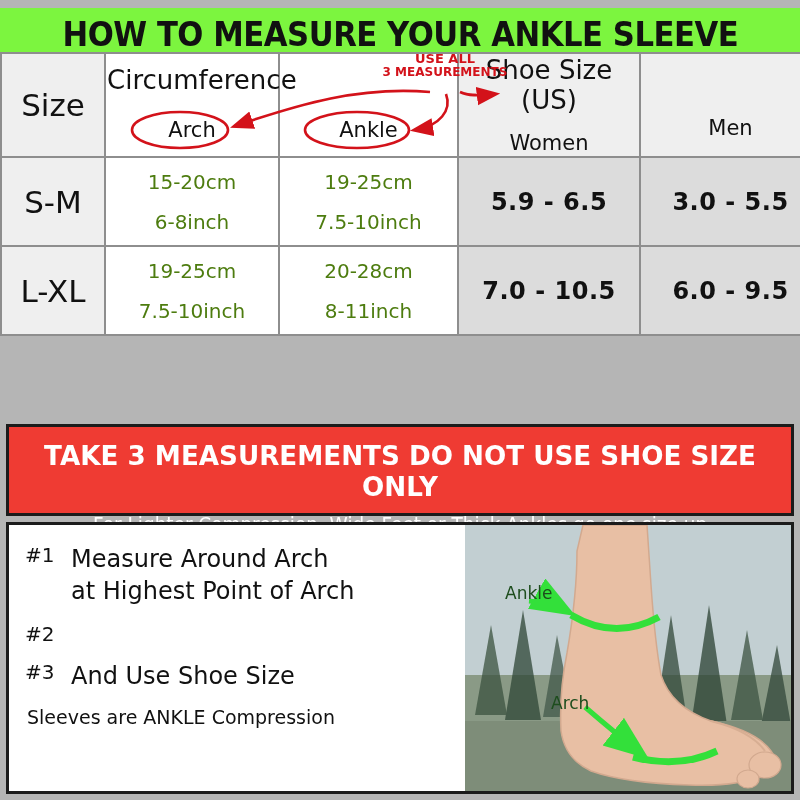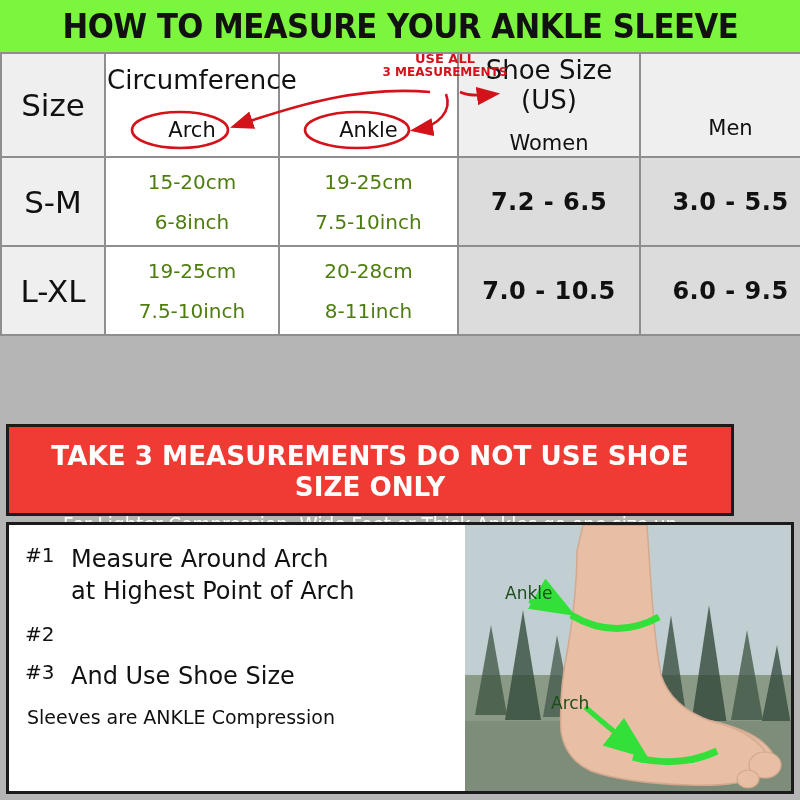--- a/index.html
+++ b/index.html
@@ -11,21 +11,21 @@
     width: 800px;
     height: 800px;
     font-family: "Liberation Sans", sans-serif;
     overflow: hidden;
     position: relative;
   }
 
   
   .header-banner {
     position: absolute;
-    left: 0; top: 0;
+    left: 0; top: 8px;
     width: 800px;
     height: 52px;
     background: #7cf53f;
     display: flex;
     align-items: center;
     justify-content: center;
     border-bottom: 3px solid #1b1b1b;
   }
   .header-title {
     font-family: "DejaVu Sans", sans-serif;
@@ -131,21 +131,21 @@
     font-weight: bold;
     font-size: 13px;
     line-height: 1.05;
   }
   .useall .l2 { font-size: 12px; }
 
   
   .red-banner {
     position: absolute;
     left: 6px; top: 424px;
-    width: 728px;
+    width: 788px;
     height: 92px;
     background: #ef3b33;
     border: 3px solid #1b1b1b;
     box-sizing: border-box;
     text-align: center;
   }
   .red-title {
     font-family: "DejaVu Sans", sans-serif;
     font-weight: bold;
     font-size: 27px;
@@ -264,21 +264,21 @@
       </td>
       <td class="white-block">
         <span class="meas-line">15-20cm</span>
         <span class="meas-line second">6-8inch</span>
       </td>
       <td class="white-block">
         <span class="meas-line">19-25cm</span>
         <span class="meas-line second">7.5-10inch</span>
       </td>
       <td class="shade">
-        <span class="shoe-val">7.2  -  6.5</span>
+        <span class="shoe-val">5.9  -  6.5</span>
       </td>
       <td class="shade">
         <span class="shoe-val">3.0  -  5.5</span>
       </td>
     </tr>
 
     <tr class="data-row">
       <td>
         <span class="size-label">L-XL</span>
       </td>

